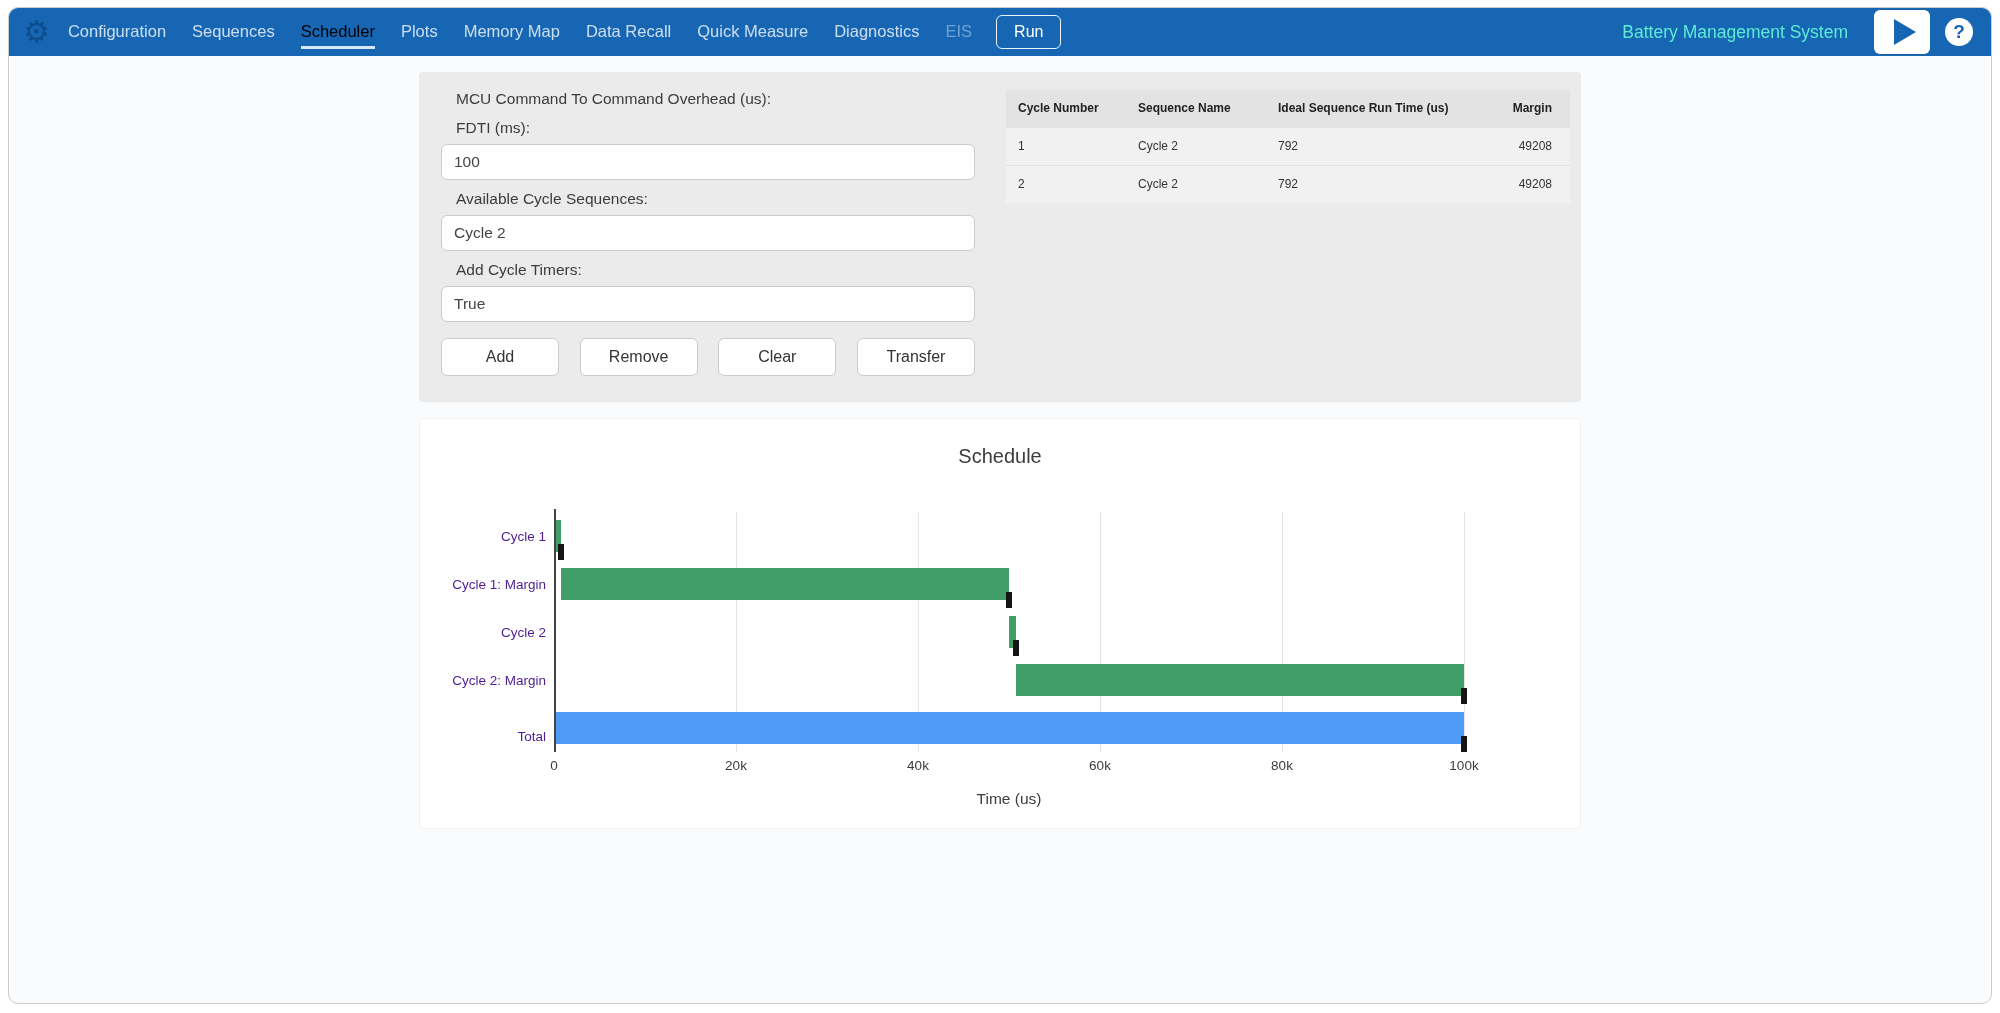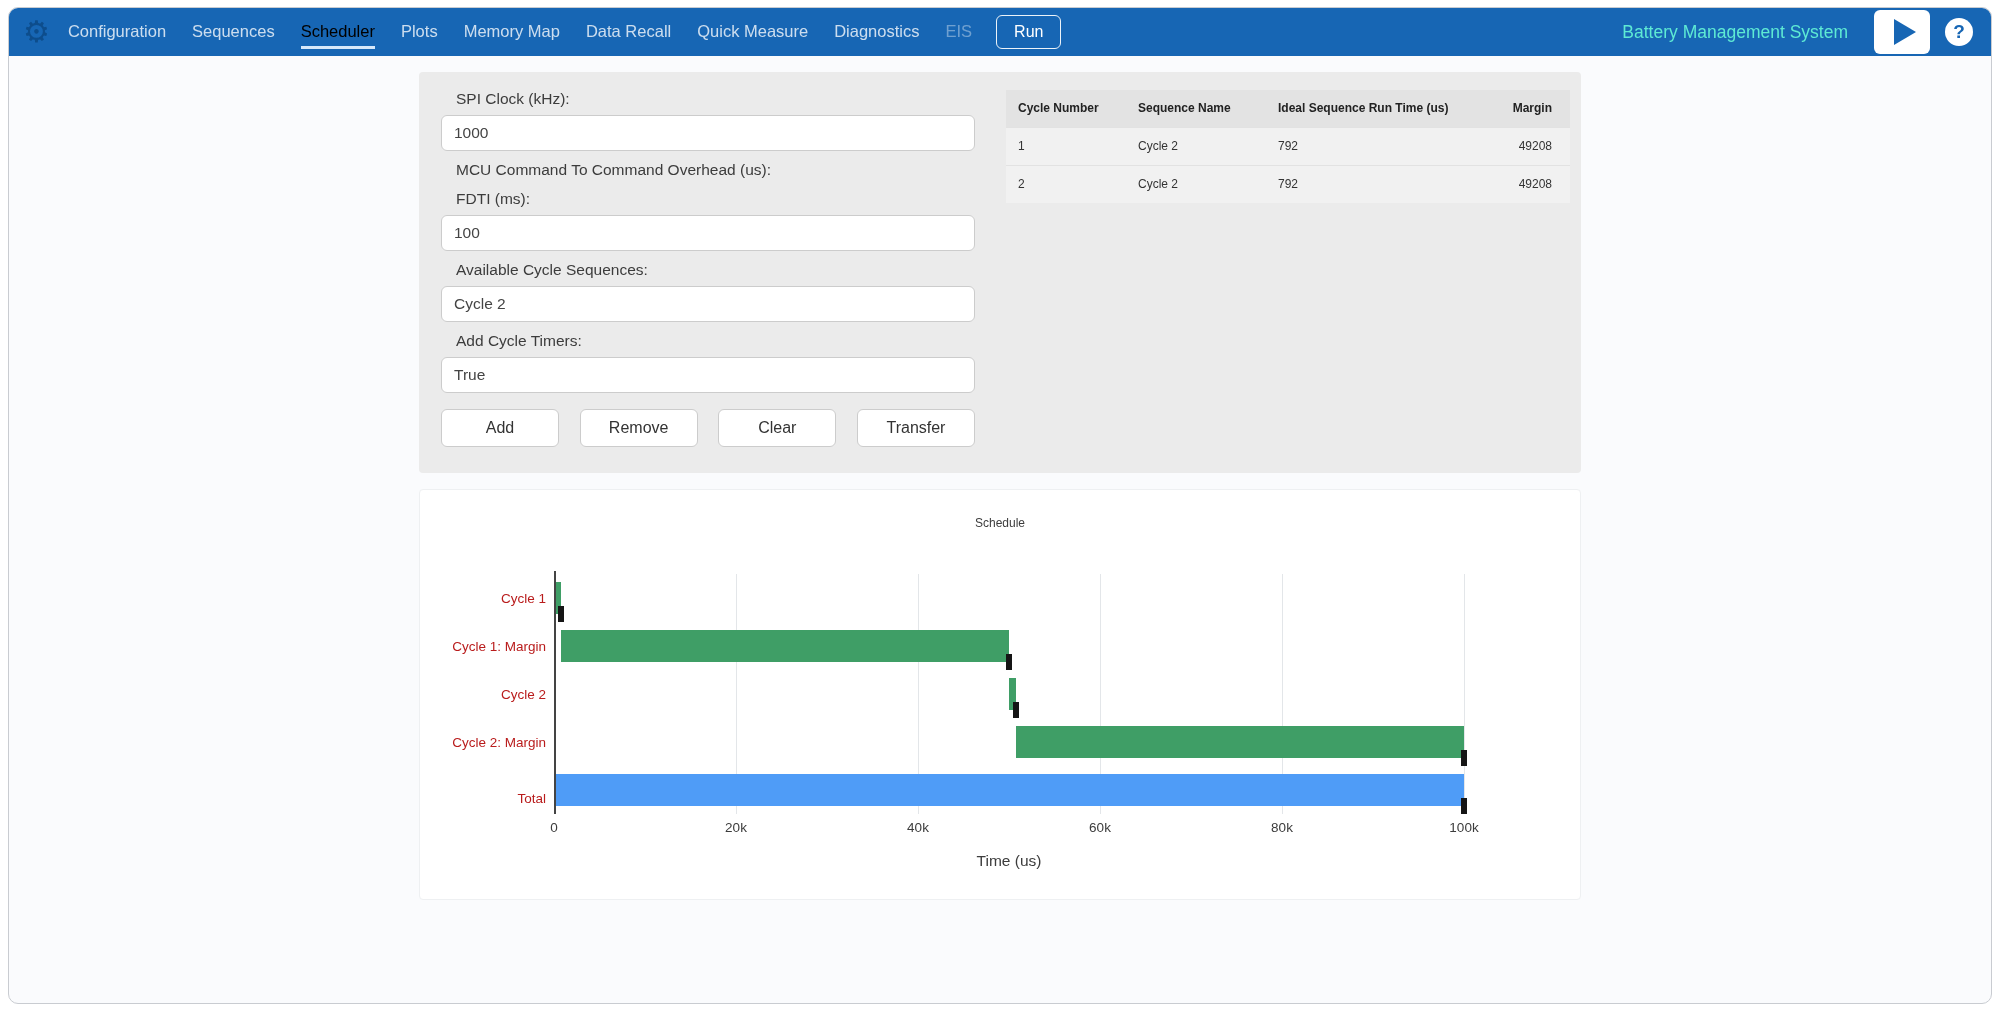--- a/index.html
+++ b/index.html
@@ -139,27 +139,27 @@
   th:last-child, td:last-child { text-align: right; padding-right: 18px; }
   
   .chart-card {
     background: #ffffff;
     margin-top: 16px;
     border: 1px solid #eef0f2;
     border-radius: 4px;
     height: 411px;
     padding-top: 26px;
   }
-  .chart-title { text-align: center; font-size: 12px; color: #3c3c3c; }
+  .chart-title { text-align: center; font-size: 20px; color: #3c3c3c; }
   .chart { display: flex; margin-top: 44px; padding-left: 4px; }
   .y-labels { width: 130px; position: relative; height: 240px; }
   .ylab {
     position: absolute; right: 8px; left: 0;
     display: flex; align-items: center; justify-content: flex-end;
-    font-size: 13.5px; color: #b91c1c;
+    font-size: 13.5px; color: #4c1d95;
     white-space: nowrap;
   }
   .plot { position: relative; width: 910px; height: 240px; }
   .plot::before {
     content: ""; position: absolute; left: 0; top: -3px; bottom: 0;
     width: 2px; background: #444444; z-index: 3;
   }
   .gridline { position: absolute; top: 0; bottom: 0; width: 1px; background: #e3e6e9; }
   .bar { position: absolute; height: 32px; z-index: 2; }
   .marker { position: absolute; width: 6px; height: 16px; z-index: 4; }
@@ -198,24 +198,20 @@
     <button class="play-btn">
       <span class="play-tri"></span>
     </button>
     <span class="help">?</span>
   </header>
 
   <main class="wrap">
 
     <section class="panel">
       <div class="form-col">
-        <div class="field">
-          <label>SPI Clock (kHz):</label>
-          <input type="text" value="1000" style="">
-        </div>
         <div class="field">
           <label>MCU Command To Command Overhead (us):</label>
         </div>
         <div class="field">
           <label>FDTI (ms):</label>
           <input type="text" value="100" style="">
         </div>
         <div class="field">
           <label>Available Cycle Sequences:</label>
           <input type="text" value="Cycle 2" style="">

